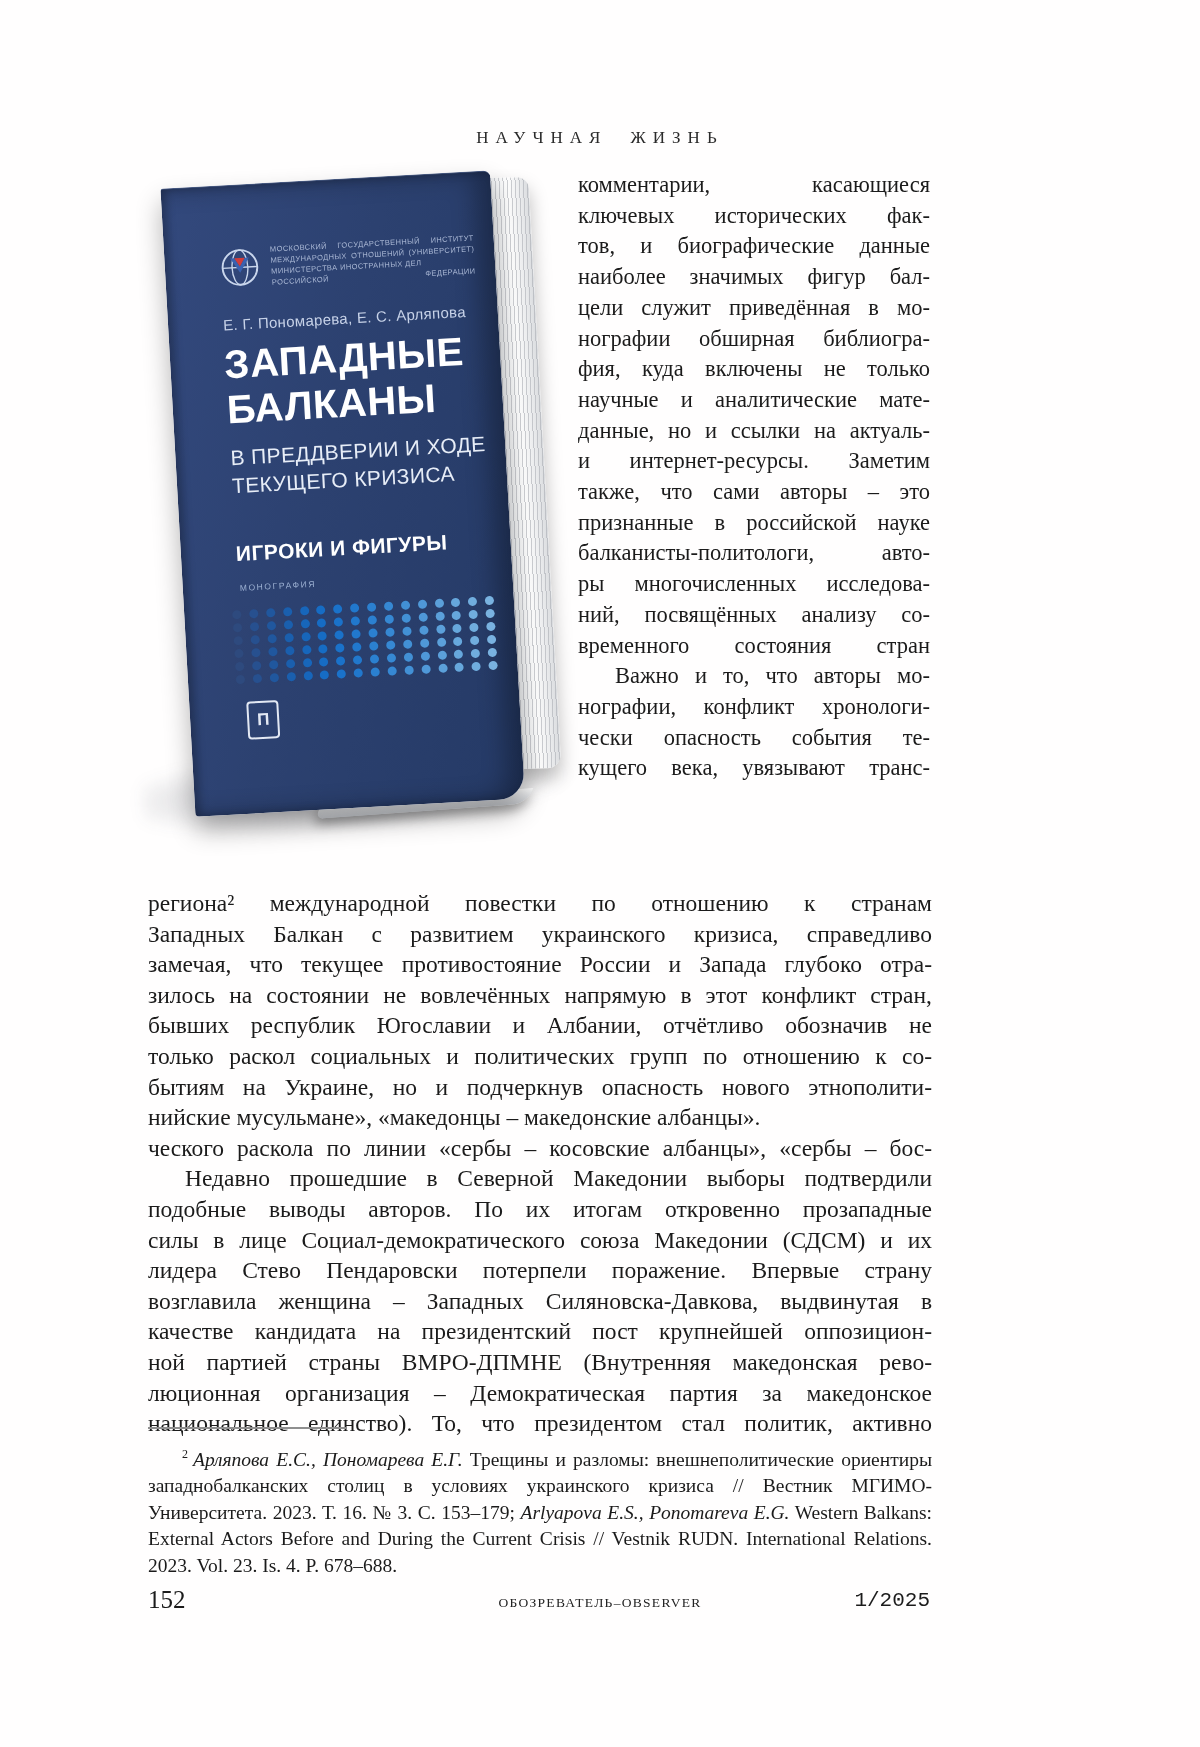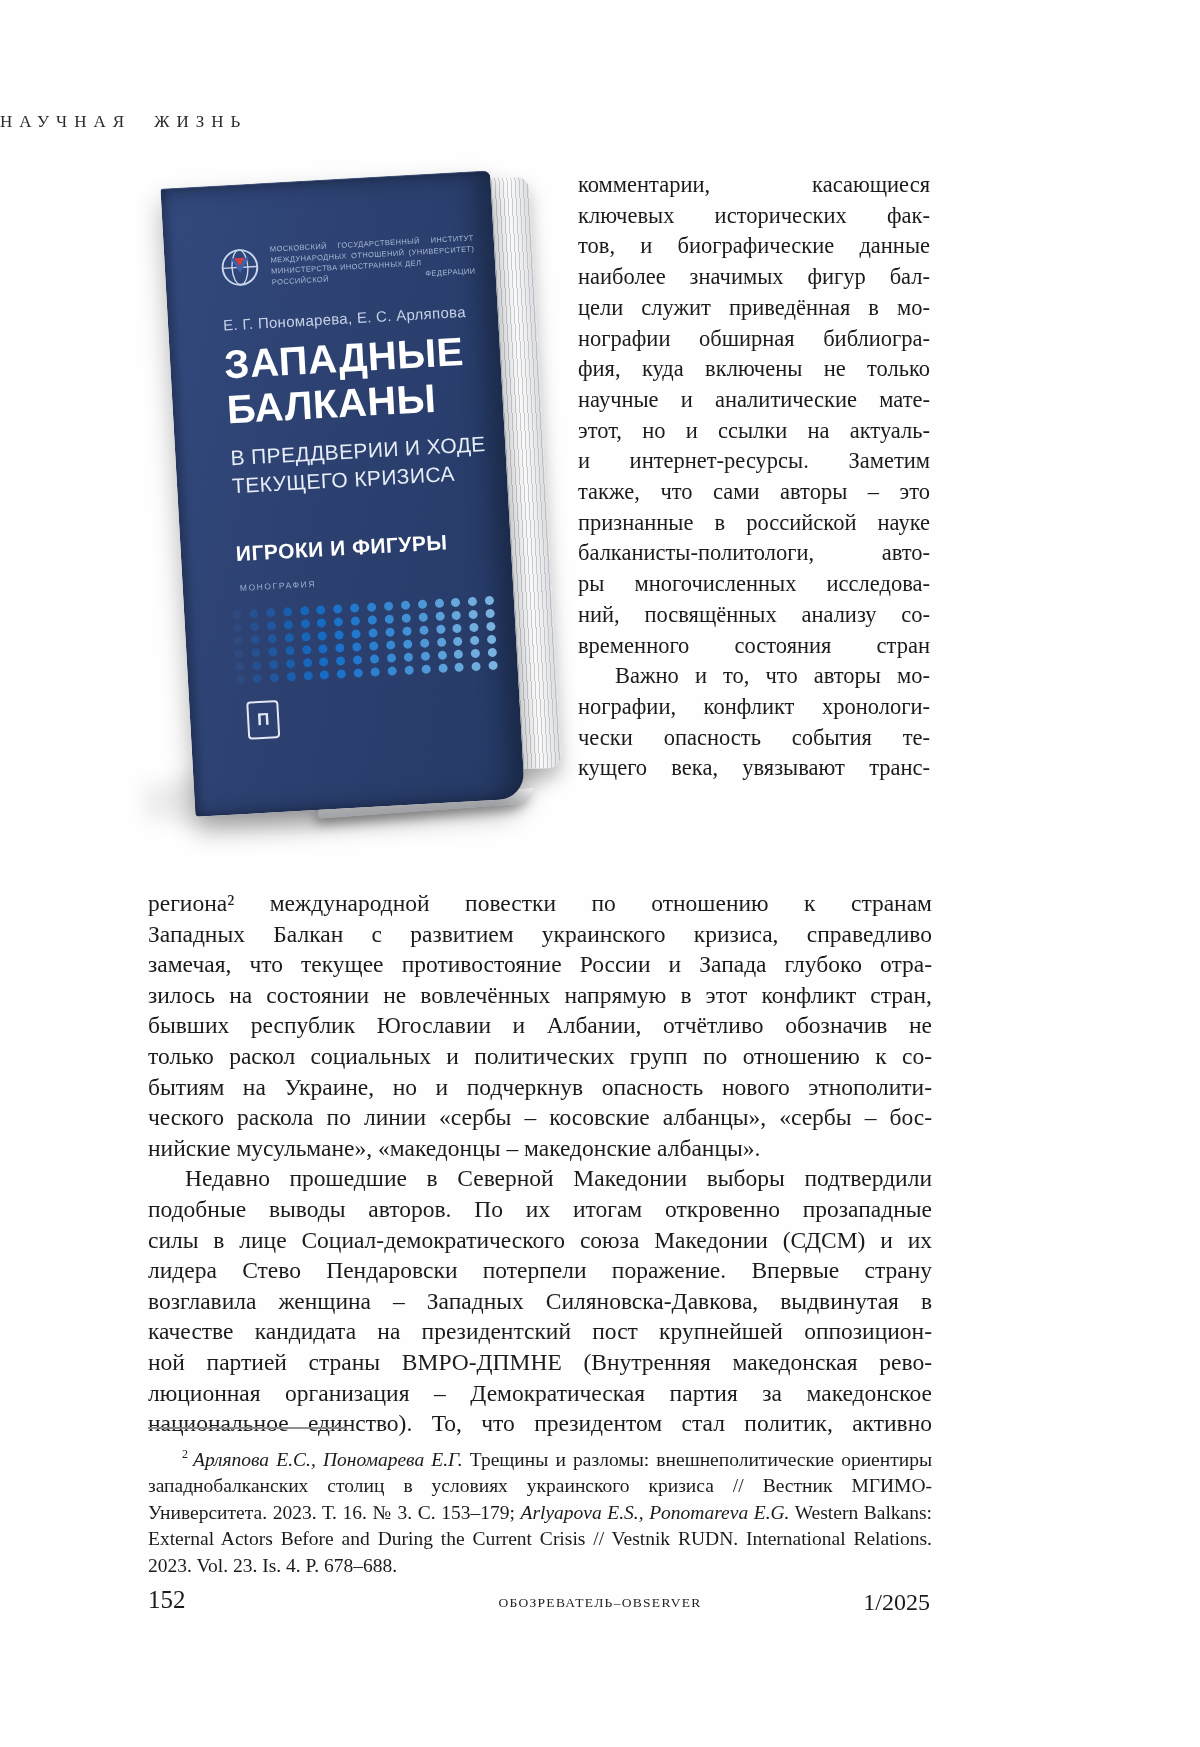--- a/index.html
+++ b/index.html
@@ -1,21 +1,21 @@
 <!DOCTYPE html>
 <html lang="ru"><head>
 <meta charset="utf-8">
 <style>
   html,body{margin:0;padding:0;}
   body{background:#ffffff;}
   .page{position:relative;width:1200px;height:1747px;background:#fffefe;overflow:hidden;
         font-family:"Liberation Serif","DejaVu Serif",serif;color:#1b1b1b;}
 
   
-  .rubric{position:absolute;top:112px;left:0;width:100%;text-align:left;
+  .rubric{position:absolute;top:128px;left:0;width:100%;text-align:center;
           font-size:17px;letter-spacing:7px;word-spacing:12px;color:#2b2b2b;}
 
   
   .book-shadow{position:absolute;left:142px;top:752px;width:440px;height:80px;
                background:radial-gradient(ellipse at 45% 45%,rgba(40,45,60,.38),rgba(0,0,0,0) 68%);
                filter:blur(7px);transform:rotate(-4deg);z-index:1;}
   .book-wrap{position:absolute;left:178px;top:178px;width:368px;height:640px;
              transform:rotate(-3.2deg);z-index:2;}
   .pages{position:absolute;top:8px;right:0;width:46px;height:592px;
          background:repeating-linear-gradient(90deg,rgba(165,168,175,.55) 0 1px,rgba(255,255,255,0) 1px 4px),
@@ -63,21 +63,21 @@
   .fn-rule{position:absolute;left:148px;top:1427px;width:198px;height:2px;background:#8f8f8f;}
   .footnote{position:absolute;left:148px;top:1441px;width:784px;margin:0;
             font-size:19.5px;line-height:26.6px;text-align:justify;text-indent:34px;}
   .footnote sup{font-size:12px;margin-right:5px;}
   .it{font-style:italic;}
 
   
   .page-num{position:absolute;left:148px;top:1586px;font-size:25px;}
   .journal-name{position:absolute;left:0;top:1595px;width:100%;text-align:center;
                 font-size:13.5px;letter-spacing:1.3px;color:#222;}
-  .issue{position:absolute;right:270px;top:1589px;font-size:24px;}
+  .issue{position:absolute;right:270px;top:1589px;font-size:21px;font-family:Liberation Mono, monospace;}
 </style>
 </head>
 <body>
 
 <div class="page">
 
   <div class="rubric">НАУЧНАЯ ЖИЗНЬ</div>
 
   <div class="book-shadow"></div>
 
@@ -214,21 +214,21 @@
 
   <div class="col-text">
       <div class="tline">комментарии, касающиеся</div>
       <div class="tline">ключевых исторических фак-</div>
       <div class="tline">тов, и биографические данные</div>
       <div class="tline">наиболее значимых фигур бал-</div>
       <div class="tline">цели служит приведённая в мо-</div>
       <div class="tline">нографии обширная библиогра-</div>
       <div class="tline">фия, куда включены не только</div>
       <div class="tline">научные и аналитические мате-</div>
-      <div class="tline">этот, но и ссылки на актуаль-</div>
+      <div class="tline">данные, но и ссылки на актуаль-</div>
       <div class="tline">и интернет-ресурсы. Заметим</div>
       <div class="tline">также, что сами авторы – это</div>
       <div class="tline">признанные в российской науке</div>
       <div class="tline">балканисты-политологи, авто-</div>
       <div class="tline">ры многочисленных исследова-</div>
       <div class="tline">ний, посвящённых анализу со-</div>
       <div class="tline">временного состояния стран</div>
       <div class="tline ind">Важно и то, что авторы мо-</div>
       <div class="tline">нографии, конфликт хронологи-</div>
       <div class="tline">чески опасность события те-</div>
@@ -236,22 +236,22 @@
     </div>
 
   <div class="body-text">
       <div class="tline">региона² международной повестки по отношению к странам</div>
       <div class="tline">Западных Балкан с развитием украинского кризиса, справедливо</div>
       <div class="tline">замечая, что текущее противостояние России и Запада глубоко отра-</div>
       <div class="tline">зилось на состоянии не вовлечённых напрямую в этот конфликт стран,</div>
       <div class="tline">бывших республик Югославии и Албании, отчётливо обозначив не</div>
       <div class="tline">только раскол социальных и политических групп по отношению к со-</div>
       <div class="tline">бытиям на Украине, но и подчеркнув опасность нового этнополити-</div>
+      <div class="tline end">нийские мусульмане», «македонцы – македонские албанцы».</div>
       <div class="tline">ческого раскола по линии «сербы – косовские албанцы», «сербы – бос-</div>
-      <div class="tline end">нийские мусульмане», «македонцы – македонские албанцы».</div>
       <div class="tline ind">Недавно прошедшие в Северной Македонии выборы подтвердили</div>
       <div class="tline">подобные выводы авторов. По их итогам откровенно прозападные</div>
       <div class="tline">силы в лице Социал-демократического союза Македонии (СДСМ) и их</div>
       <div class="tline">лидера Стево Пендаровски потерпели поражение. Впервые страну</div>
       <div class="tline">возглавила женщина – Западных Силяновска-Давкова, выдвинутая в</div>
       <div class="tline">качестве кандидата на президентский пост крупнейшей оппозицион-</div>
       <div class="tline">ной партией страны ВМРО-ДПМНЕ (Внутренняя македонская рево-</div>
       <div class="tline">люционная организация – Демократическая партия за македонское</div>
       <div class="tline">национальное единство). То, что президентом стал политик, активно</div>
     </div>

